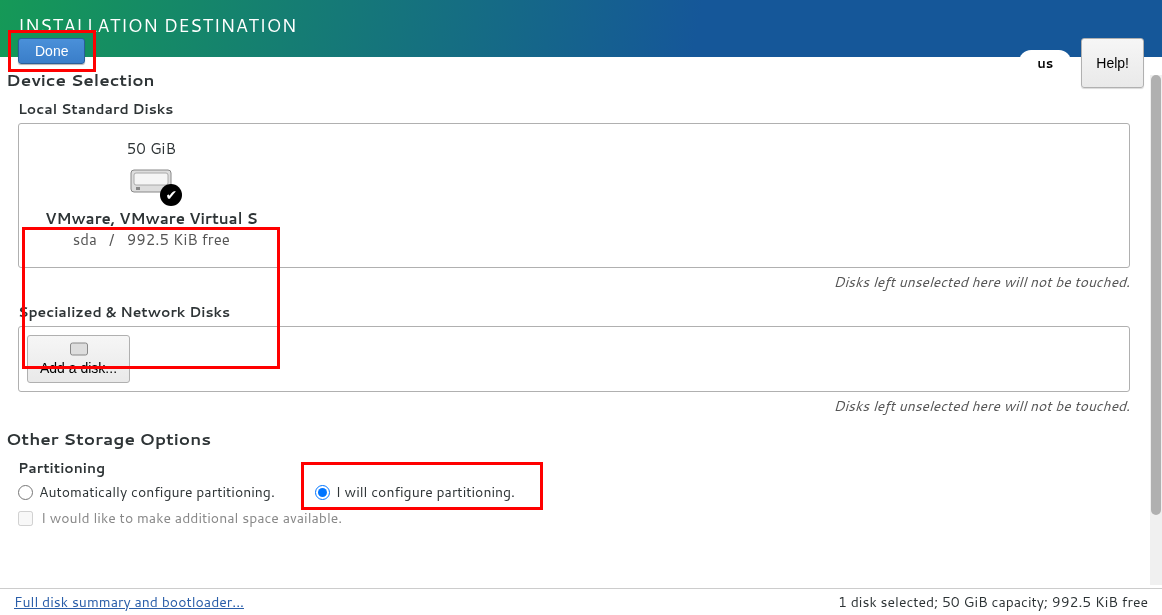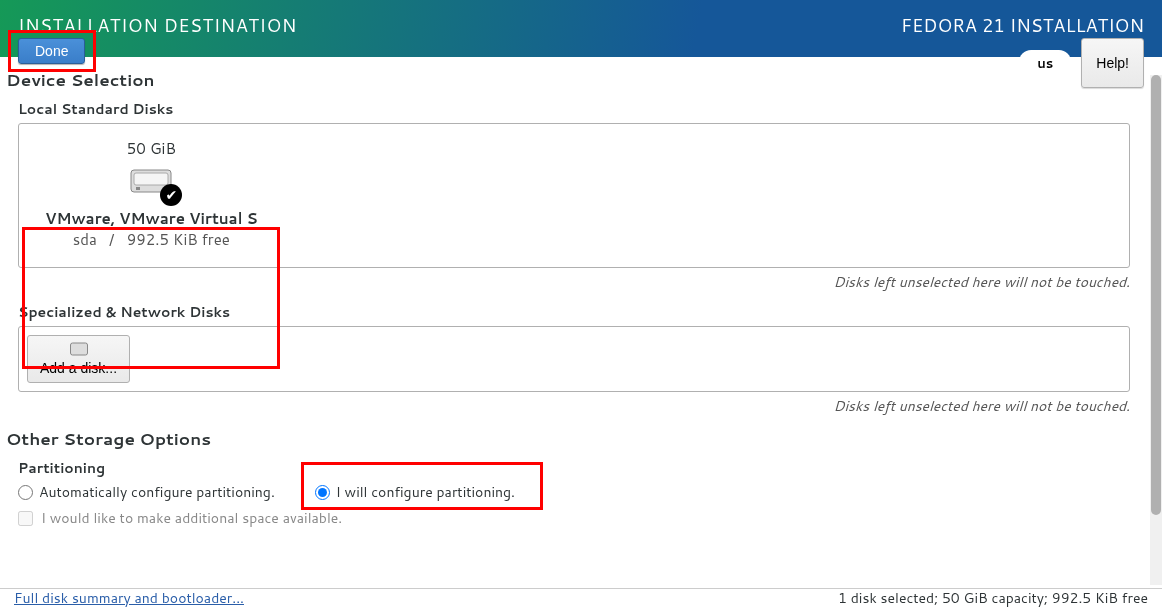--- a/index.html
+++ b/index.html
@@ -56,35 +56,34 @@
     border: 1px solid #b0b0b0; border-radius: 3px;
     background: linear-gradient(#f6f6f6, #e9e9e9);
     padding: 6px 12px; display: inline-flex; flex-direction: column; align-items: center;
     gap: 4px; cursor: pointer; font-size: 14px;
   }
   .radio-row { display: flex; align-items: center; gap: 8px; margin: 0 0 6px 12px; font-size: 14px; }
   .radio-row label { cursor: pointer; }
   .radio-pair { display: flex; align-items: center; gap: 40px; }
   .highlight-red-radio { position: absolute; border: 3px solid #ff0000; pointer-events: none; z-index: 2; }
   .footer {
-    position: absolute; bottom: 9px; left: 0; right: 0;
+    position: absolute; bottom: 0; left: 0; right: 0;
     height: 18px; border-top: 1px solid #ccc;
     display: flex; justify-content: space-between; align-items: center;
-    padding: 4px 14px; font-size: 14px; background: #fff;
+    padding: 13px 14px; font-size: 14px; background: #fff;
   }
   .footer a { color: #2a5ea9; text-decoration: underline; cursor: pointer; }
   .checkbox-row { display: flex; align-items: center; gap: 8px; margin: 0 0 6px 12px; font-size: 14px; color: #888; }
   input[type=radio], input[type=checkbox] { width: 15px; height: 15px; cursor: pointer; }
 </style>
 </head>
 <body>
 
 <div class="header">
   <div class="header-title">INSTALLATION DESTINATION</div>
-  <div class="header-right">FEDORA 21 INSTALLATION</div>
   <button class="done-btn">Done</button>
   <div class="highlight-red-done"></div>
   <div class="header-buttons-right">
     <div class="lang-box">us</div>
     <button class="btn">Help!</button>
   </div>
 </div>
 
 <div class="content">
   <h2 class="section">Device Selection</h2>

